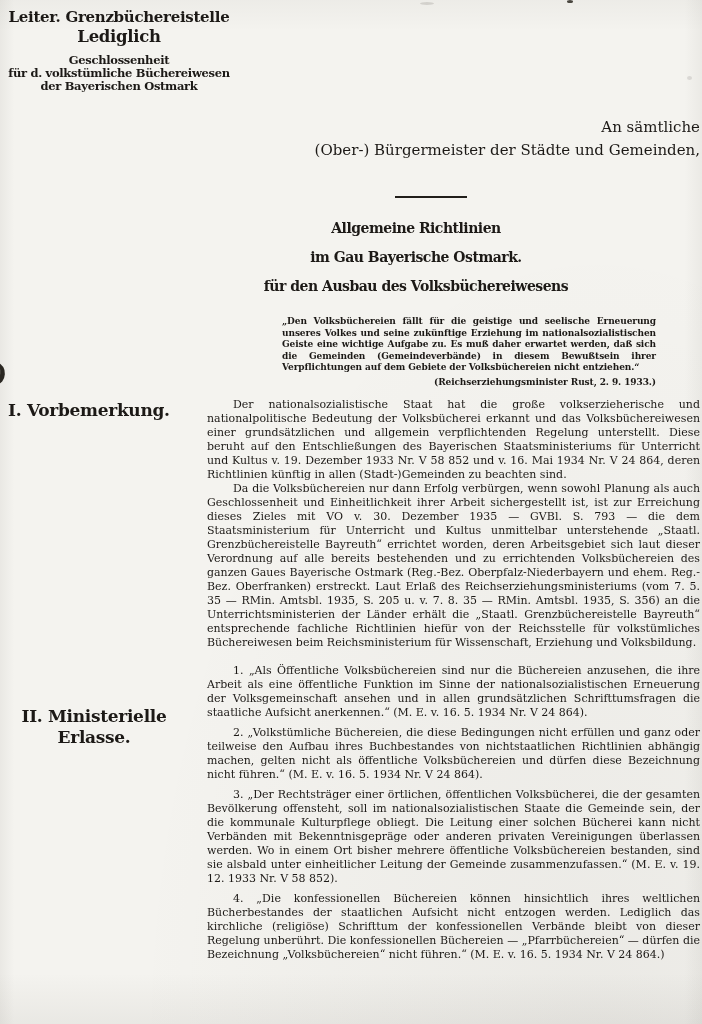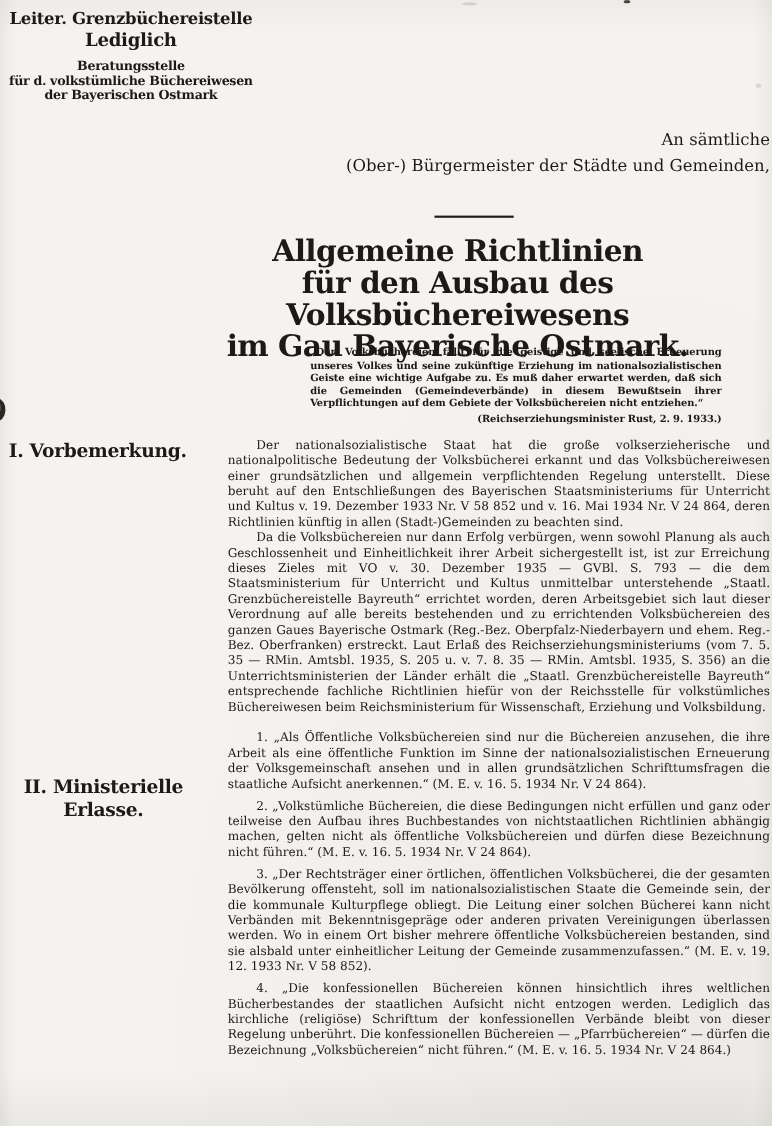--- a/index.html
+++ b/index.html
@@ -28,21 +28,21 @@
   .lh-role2 { font-size: 11.5px; line-height: 13px; }
   .lh-role3 { font-size: 11.5px; line-height: 13px; }
 
   
   .address { left: 200px; top: 116px; width: 500px; text-align: right; font-size: 15px; line-height: 23px; }
 
   
   .rule { left: 395px; top: 196px; width: 72px; height: 2px; background: #211e1a; }
 
   
-  .doc-title { left: 130px; top: 214px; width: 590px; max-width: 572px; text-align: center; font-weight: bold; font-size: 27px; line-height: 29px; letter-spacing: -0.5px; }
+  .doc-title { left: 130px; top: 214px; width: 590px; max-width: 572px; text-align: center; font-weight: bold; font-size: 14px; line-height: 29px; letter-spacing: -0.5px; }
 
   
   .quote { left: 282px; top: 316px; width: 374px; font-weight: bold; font-size: 9px; line-height: 11.6px; text-align: justify; letter-spacing: -0.1px; }
   .quote-attr { margin-top: 3px; text-align: right; font-weight: bold; font-size: 9px; }
 
   
   .side-heading { font-weight: bold; font-size: 17px; line-height: 21px; letter-spacing: -0.3px; }
   .heading-1 { left: 8px; top: 400px; width: 192px; text-align: left; }
   .heading-2 { left: 5px; top: 706px; width: 178px; text-align: center; }
 
@@ -60,36 +60,36 @@
   .speck-c { left: 687px; top: 76px; width: 5px; height: 4px; background: rgba(50,45,38,0.12); border-radius: 50%; }
 </style>
 </head>
 <body>
 
 <div class="paper">
 
   <div class="abs letterhead">
     <div class="lh-org">Leiter. Grenzbüchereistelle</div>
     <div class="lh-city">Lediglich</div>
-    <div class="lh-role1">Beratungsstelle</div>
+    <div class="lh-role1">Geschlossenheit</div>
     <div class="lh-role2">für d. volkstümliche Büchereiwesen</div>
     <div class="lh-role3">der Bayerischen Ostmark</div>
   </div>
 
   <div class="abs address">
     <div>An sämtliche</div>
     <div>(Ober-) Bürgermeister der Städte und Gemeinden,</div>
   </div>
 
   <div class="abs rule"></div>
 
   <div class="abs doc-title">
     <div>Allgemeine Richtlinien</div>
+    <div>im Gau Bayerische Ostmark.</div>
     <div>für den Ausbau des Volksbüchereiwesens</div>
-    <div>im Gau Bayerische Ostmark.</div>
   </div>
 
   <div class="abs quote">
     <div>„Den Volksbüchereien fällt für die geistige und seelische Erneuerung unseres Volkes und seine zukünftige Erziehung im nationalsozialistischen Geiste eine wichtige Aufgabe zu. Es muß daher erwartet werden, daß sich die Gemeinden (Gemeindeverbände) in diesem Bewußtsein ihrer Verpflichtungen auf dem Gebiete der Volksbüchereien nicht entziehen.“</div>
     <div class="quote-attr">(Reichserziehungsminister Rust, 2. 9. 1933.)</div>
   </div>
 
   <div class="abs side-heading heading-1">I. Vorbemerkung.</div>
   <div class="abs body-col body-1">
     <p>Der nationalsozialistische Staat hat die große volkserzieherische und nationalpolitische Bedeutung der Volksbücherei erkannt und das Volksbüchereiwesen einer grundsätzlichen und allgemein verpflichtenden Regelung unterstellt. Diese beruht auf den Entschließungen des Bayerischen Staatsministeriums für Unterricht und Kultus v. 19. Dezember 1933 Nr. V 58 852 und v. 16. Mai 1934 Nr. V 24 864, deren Richtlinien künftig in allen (Stadt-)Gemeinden zu beachten sind.</p>

